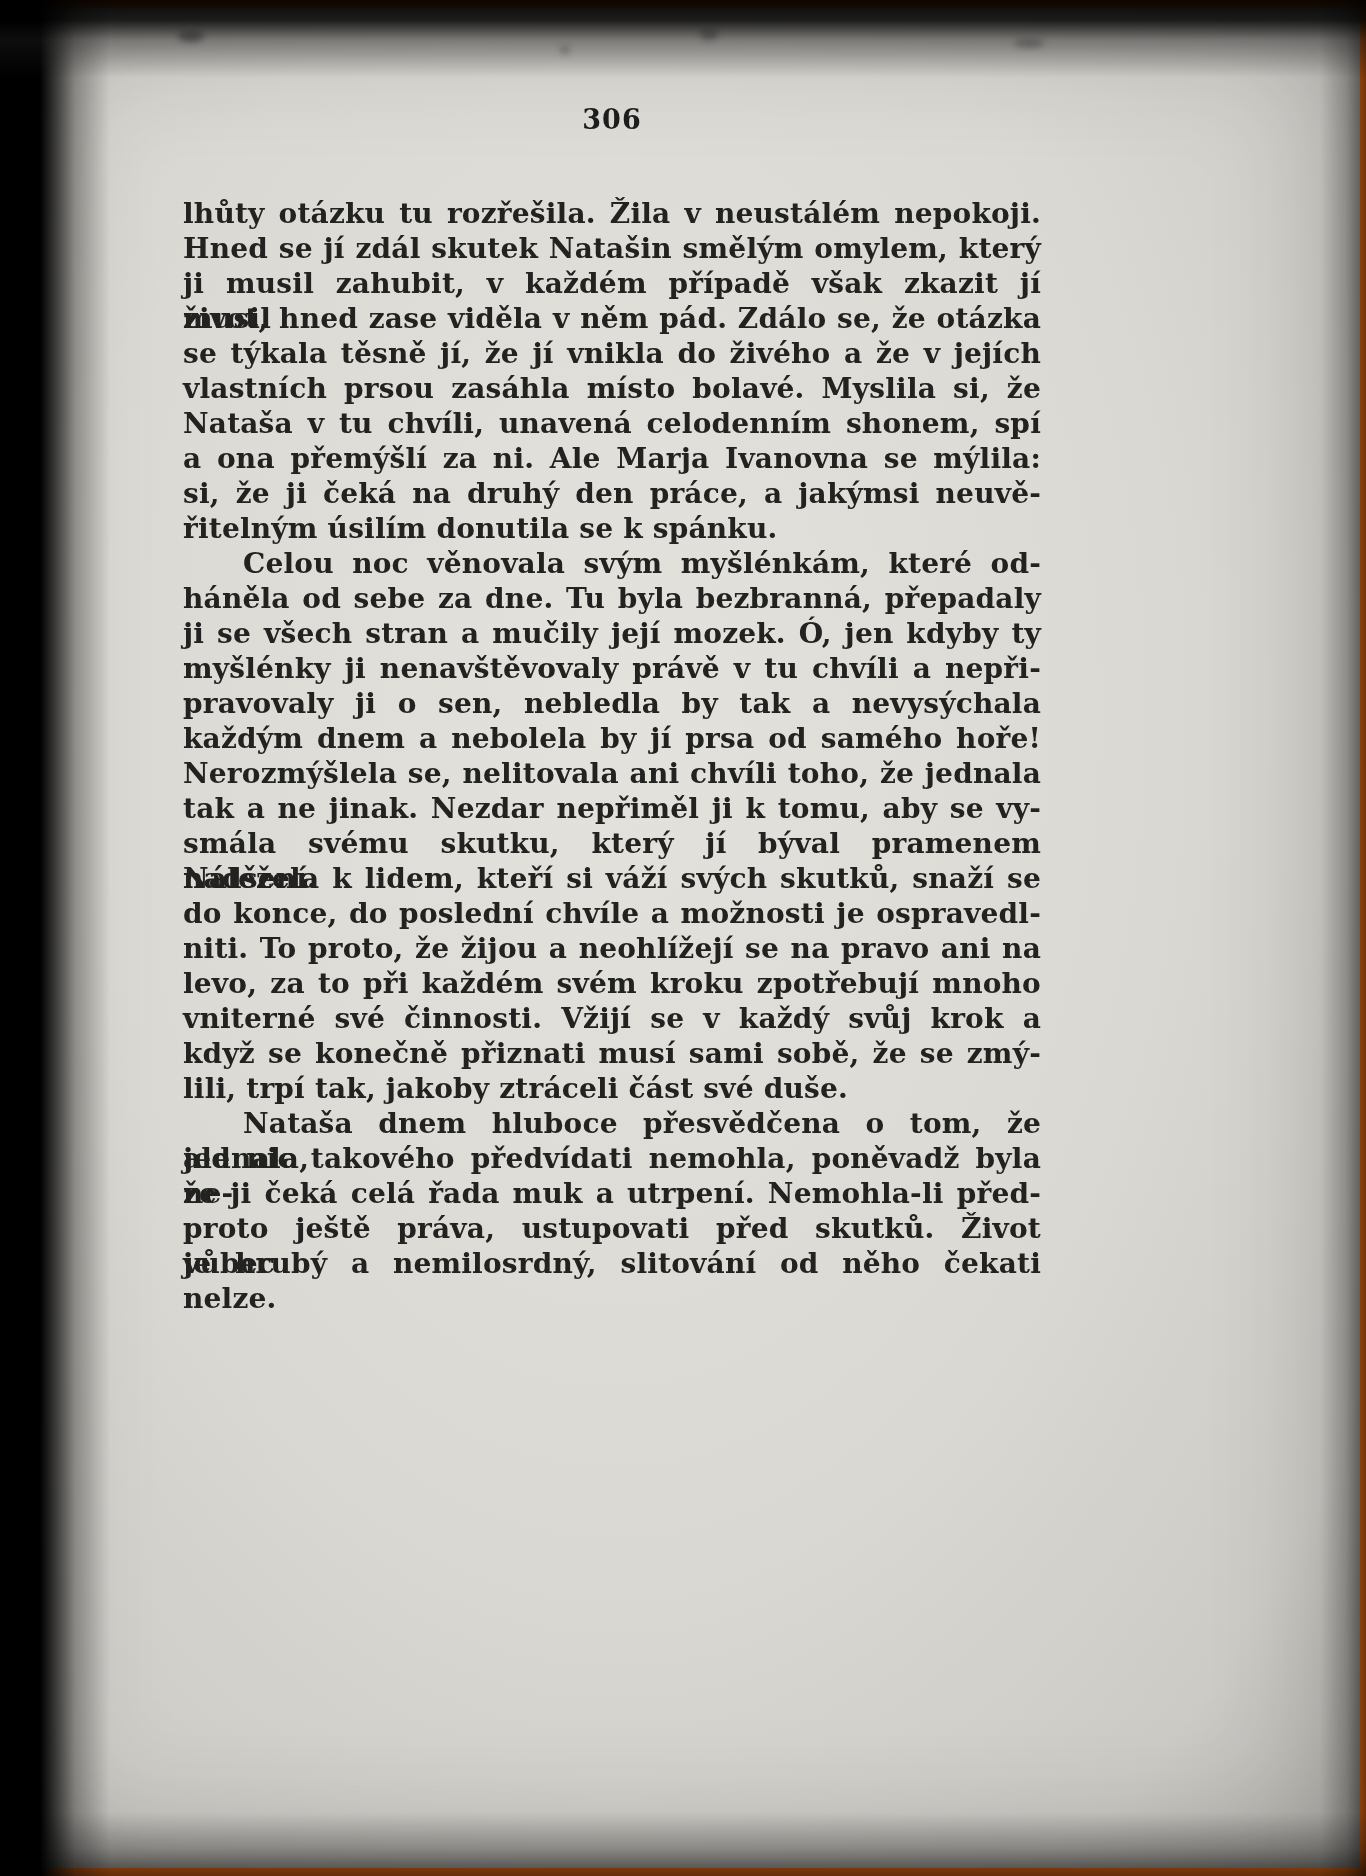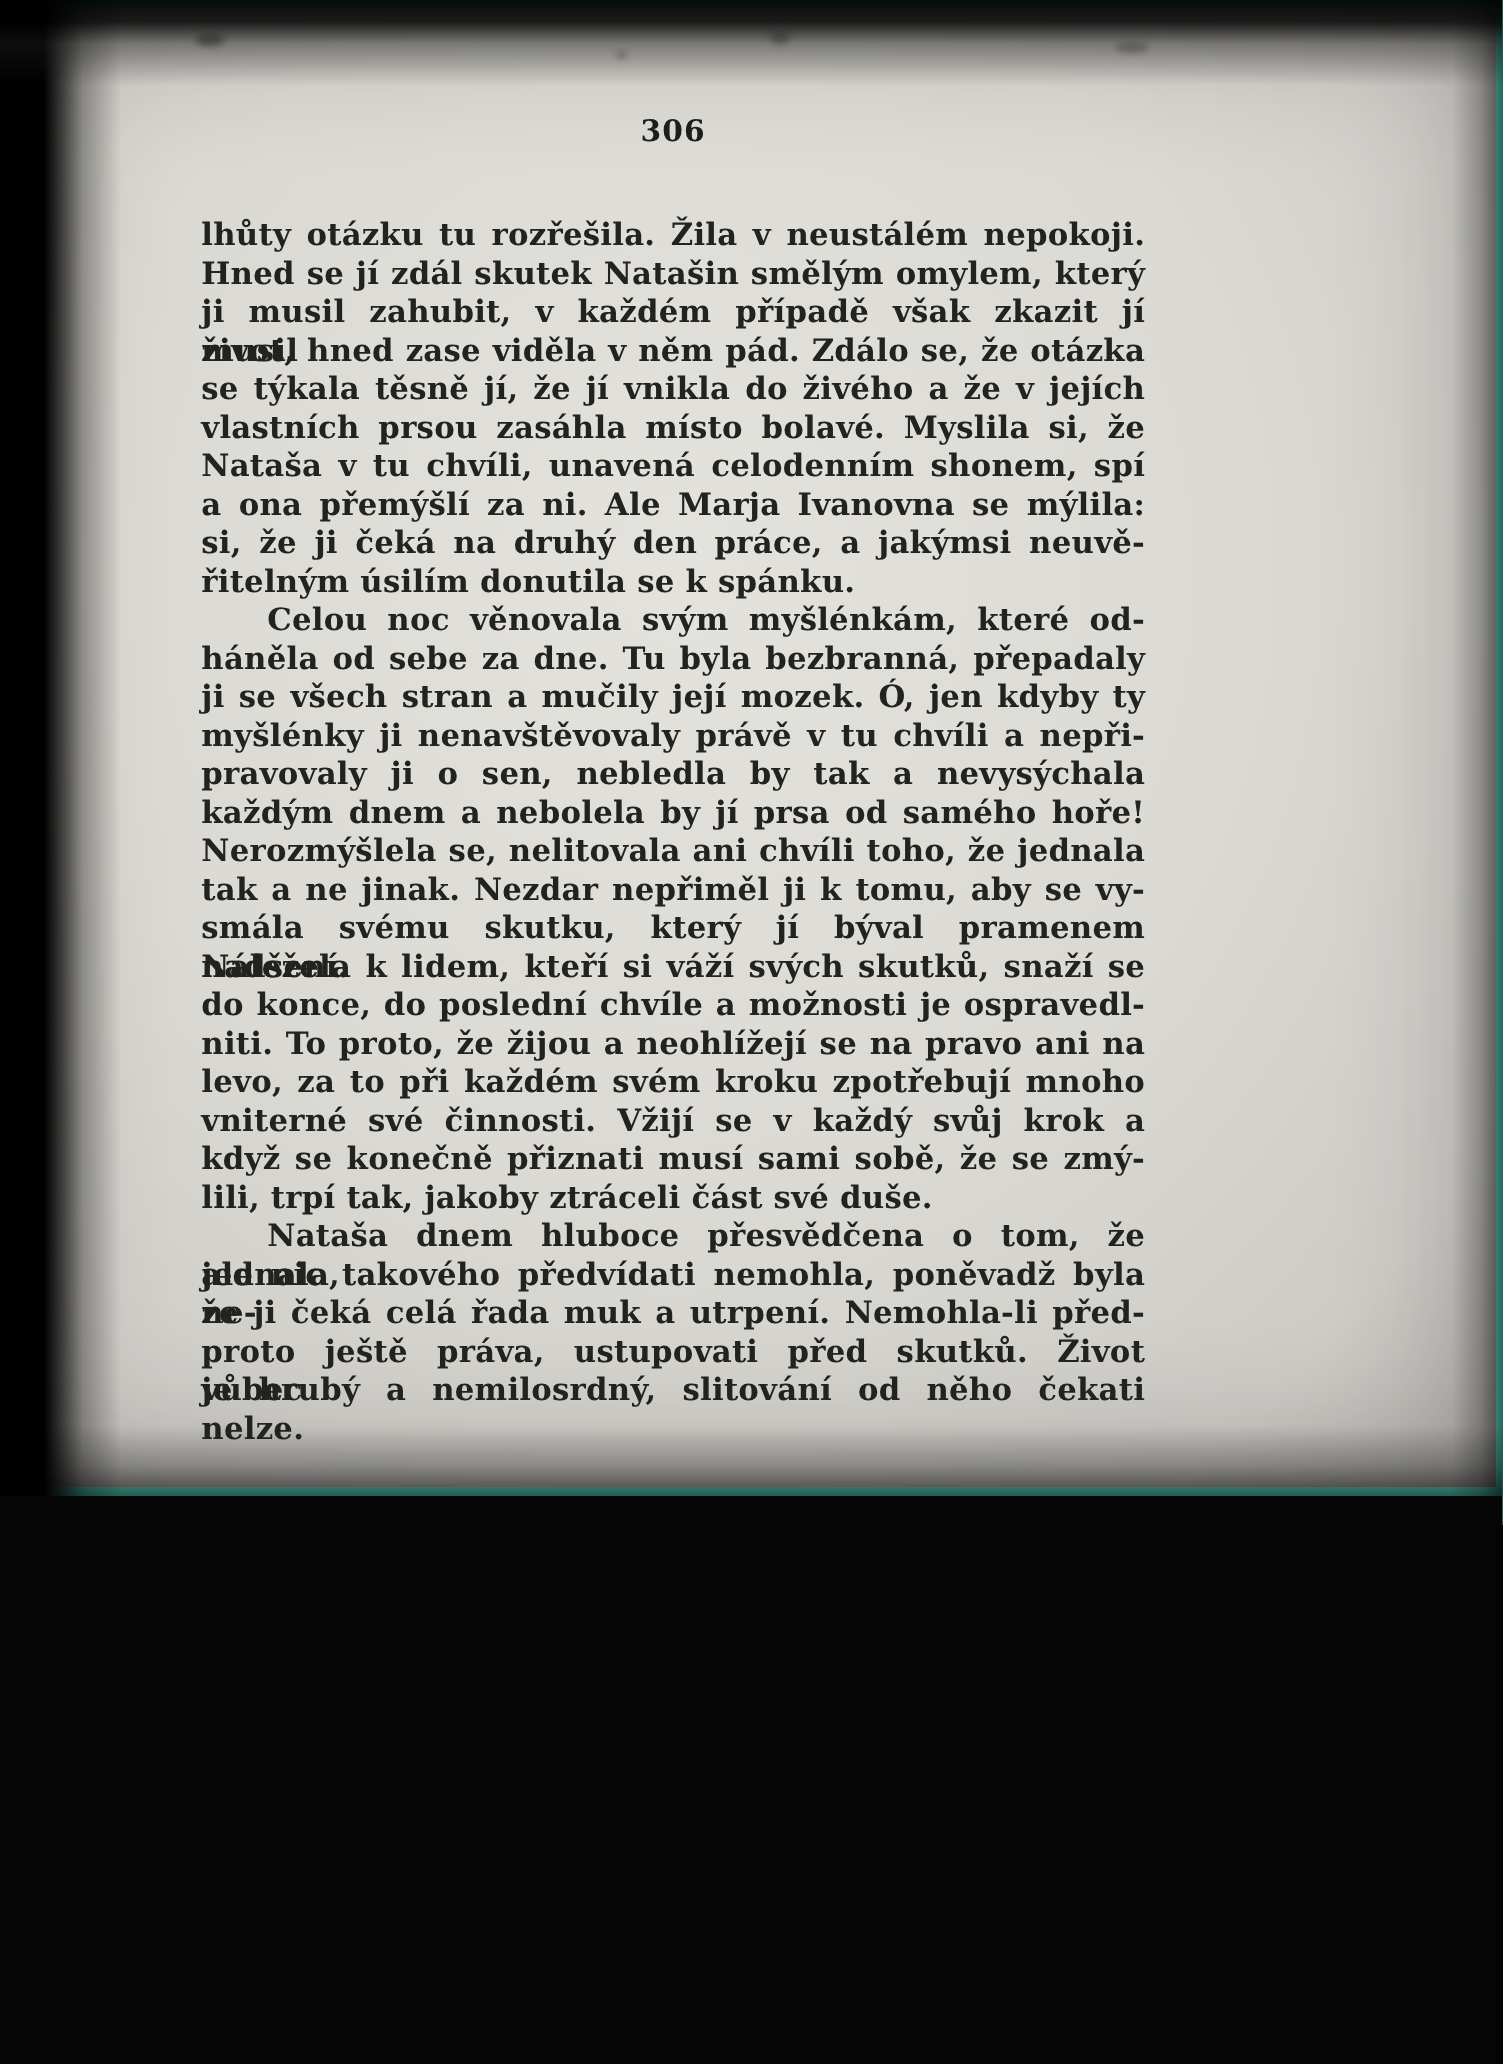--- a/index.html
+++ b/index.html
@@ -1,20 +1,20 @@
 <!DOCTYPE html>
 <html><head>
 <meta charset="utf-8">
 <style>
   html,body{margin:0;padding:0;background:#050505;}
   .scan{
     position:relative;
-    width:1366px;height:1360px;
+    width:1366px;height:1876px;
     margin:0 auto;
-    background:#5eead4;
+    background:#f97316;
     overflow:hidden;
     font-family:"DejaVu Serif","Liberation Serif",serif;
   }
   .paper{
     position:absolute;
     left:6px;top:8px;right:6px;bottom:8px;
     background:
       radial-gradient(ellipse at 45% 38%, #e4e2dc 0%, #dbd9d3 50%, #cdcbc6 82%, #b4b2ad 100%);
     box-shadow: inset 0 0 140px rgba(0,0,0,0.30);
   }

